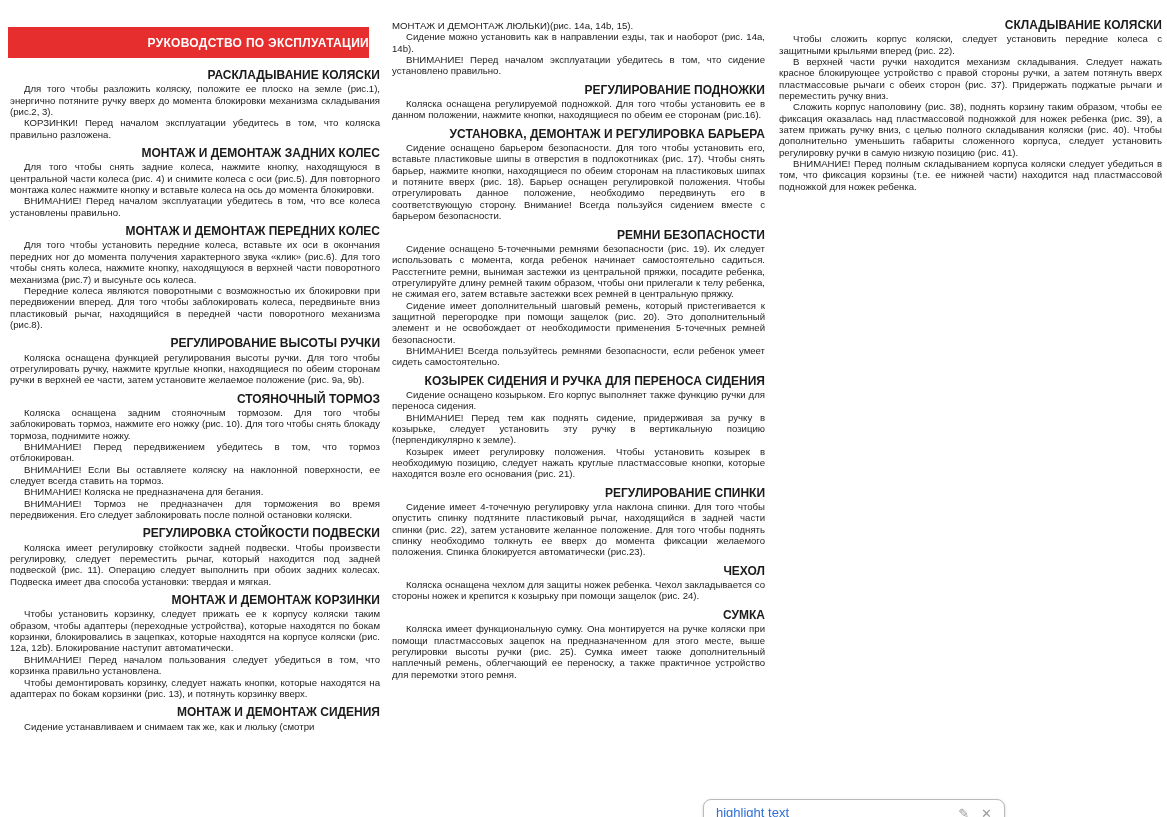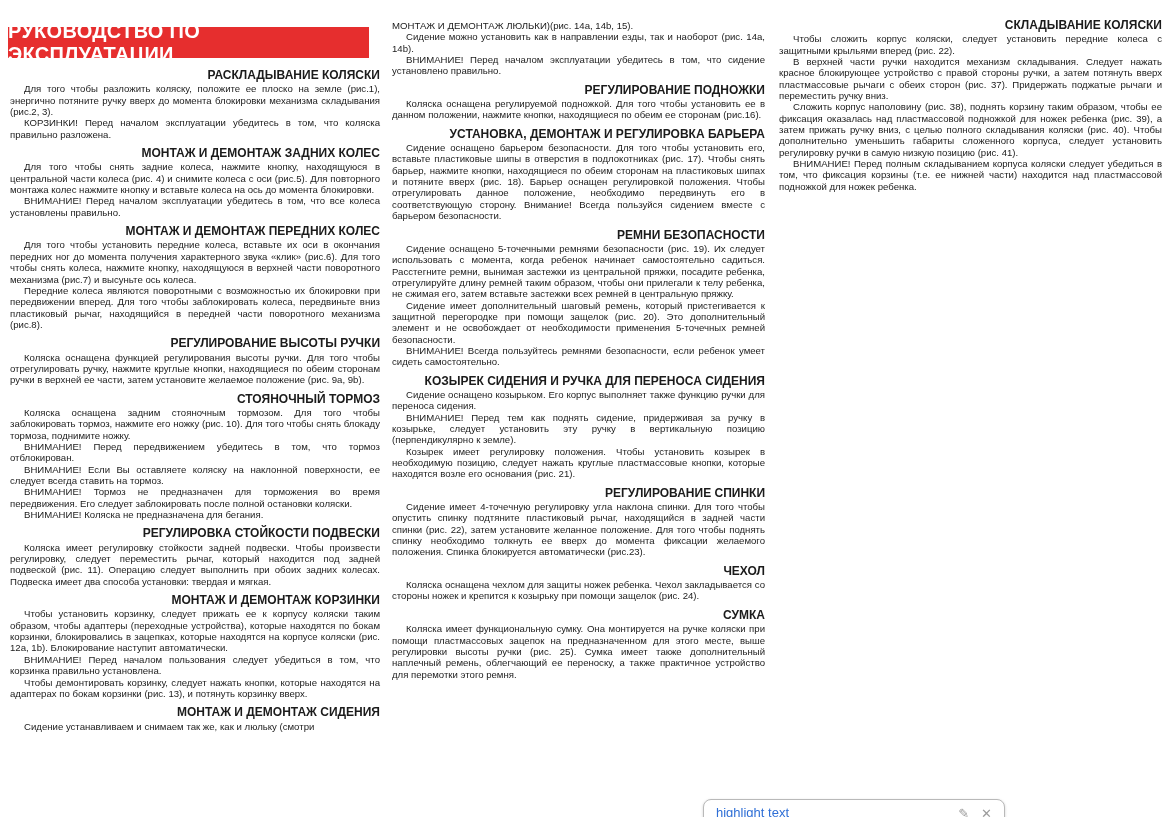--- a/index.html
+++ b/index.html
@@ -13,23 +13,23 @@
     color: #1b1b1b;
   }
   .banner {
     position: absolute;
     left: 8px;
     top: 27px;
     width: 361px;
     height: 31px;
     display: flex;
     align-items: center;
-    justify-content: flex-start;
+    justify-content: flex-end;
     font-weight: bold;
-    font-size: 20px;
+    font-size: 12px;
     letter-spacing: 0.3px;
     color: #ffffff;
   }
   .col {
     position: absolute;
     font-size: 9.6px;
     line-height: 11.35px;
     text-align: justify;
   }
   .col-1 { left: 10px;  top: 70px; width: 370px; }
@@ -94,26 +94,26 @@
       <p>ВНИМАНИЕ! Перед началом эксплуатации убедитесь в том, что все колеса установлены правильно.</p>
       <div class="heading">МОНТАЖ И ДЕМОНТАЖ ПЕРЕДНИХ КОЛЕС</div>
       <p>Для того чтобы установить передние колеса, вставьте их оси в окончания передних ног до момента получения характерного звука «клик» (рис.6). Для того чтобы снять колеса, нажмите кнопку, находящуюся в верхней части поворотного механизма (рис.7) и высуньте ось колеса.</p>
       <p>Передние колеса являются поворотными с возможностью их блокировки при передвижении вперед. Для того чтобы заблокировать колеса, передвиньте вниз пластиковый рычаг, находящийся в передней части поворотного механизма (рис.8).</p>
       <div class="heading">РЕГУЛИРОВАНИЕ ВЫСОТЫ РУЧКИ</div>
       <p>Коляска оснащена функцией регулирования высоты ручки. Для того чтобы отрегулировать ручку, нажмите круглые кнопки, находящиеся по обеим сторонам ручки в верхней ее части, затем установите желаемое положение (рис. 9a, 9b).</p>
       <div class="heading">СТОЯНОЧНЫЙ ТОРМОЗ</div>
       <p>Коляска оснащена задним стояночным тормозом. Для того чтобы заблокировать тормоз, нажмите его ножку (рис. 10). Для того чтобы снять блокаду тормоза, поднимите ножку.</p>
       <p>ВНИМАНИЕ! Перед передвижением убедитесь в том, что тормоз отблокирован.</p>
       <p>ВНИМАНИЕ! Если Вы оставляете коляску на наклонной поверхности, ее следует всегда ставить на тормоз.</p>
+      <p>ВНИМАНИЕ! Коляска не предназначена для бегания.</p>
       <p>ВНИМАНИЕ! Тормоз не предназначен для торможения во время передвижения. Его следует заблокировать после полной остановки коляски.</p>
-      <p>ВНИМАНИЕ! Коляска не предназначена для бегания.</p>
       <div class="heading">РЕГУЛИРОВКА СТОЙКОСТИ ПОДВЕСКИ</div>
       <p>Коляска имеет регулировку стойкости задней подвески. Чтобы произвести регулировку, следует переместить рычаг, который находится под задней подвеской (рис. 11). Операцию следует выполнить при обоих задних колесах. Подвеска имеет два способа установки: твердая и мягкая.</p>
       <div class="heading">МОНТАЖ И ДЕМОНТАЖ КОРЗИНКИ</div>
-      <p>Чтобы установить корзинку, следует прижать ее к корпусу коляски таким образом, чтобы адаптеры (переходные устройства), которые находятся по бокам корзинки, блокировались в зацепках, которые находятся на корпусе коляски (рис. 12a, 1b). Блокирование наступит автоматически.</p>
+      <p>Чтобы установить корзинку, следует прижать ее к корпусу коляски таким образом, чтобы адаптеры (переходные устройства), которые находятся по бокам корзинки, блокировались в зацепках, которые находятся на корпусе коляски (рис. 12a, 12b). Блокирование наступит автоматически.</p>
       <p>ВНИМАНИЕ! Перед началом пользования следует убедиться в том, что корзинка правильно установлена.</p>
       <p>Чтобы демонтировать корзинку, следует нажать кнопки, которые находятся на адаптерах по бокам корзинки (рис. 13), и потянуть корзинку вверх.</p>
       <div class="heading">МОНТАЖ И ДЕМОНТАЖ СИДЕНИЯ</div>
       <p>Сидение устанавливаем и снимаем так же, как и люльку (смотри</p>
     </div>
   <div class="col col-2">
       <p class="noindent">МОНТАЖ И ДЕМОНТАЖ ЛЮЛЬКИ)(рис. 14a, 14b, 15).</p>
       <p>Сидение можно установить как в направлении езды, так и наоборот (рис. 14a, 14b).</p>
       <p>ВНИМАНИЕ! Перед началом эксплуатации убедитесь в том, что сидение установлено правильно.</p>
       <div class="heading">РЕГУЛИРОВАНИЕ ПОДНОЖКИ</div>

